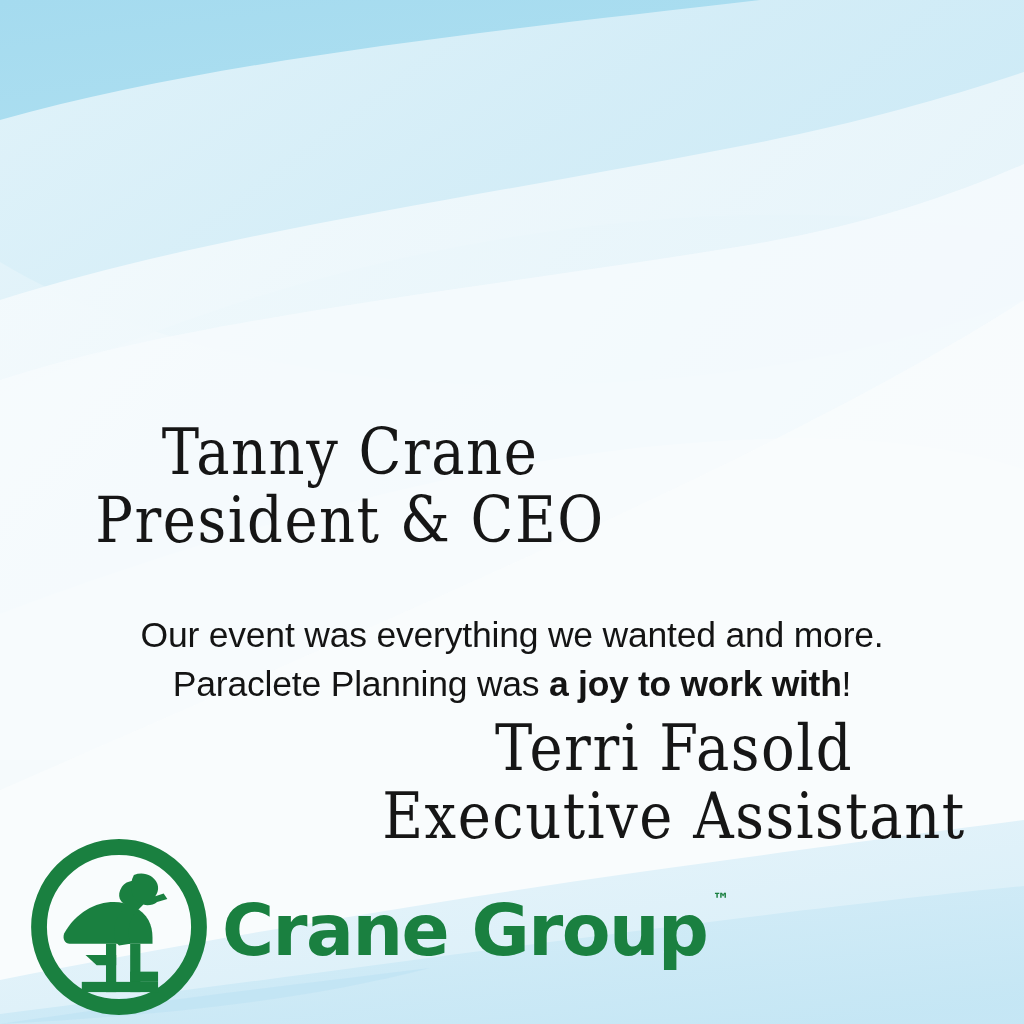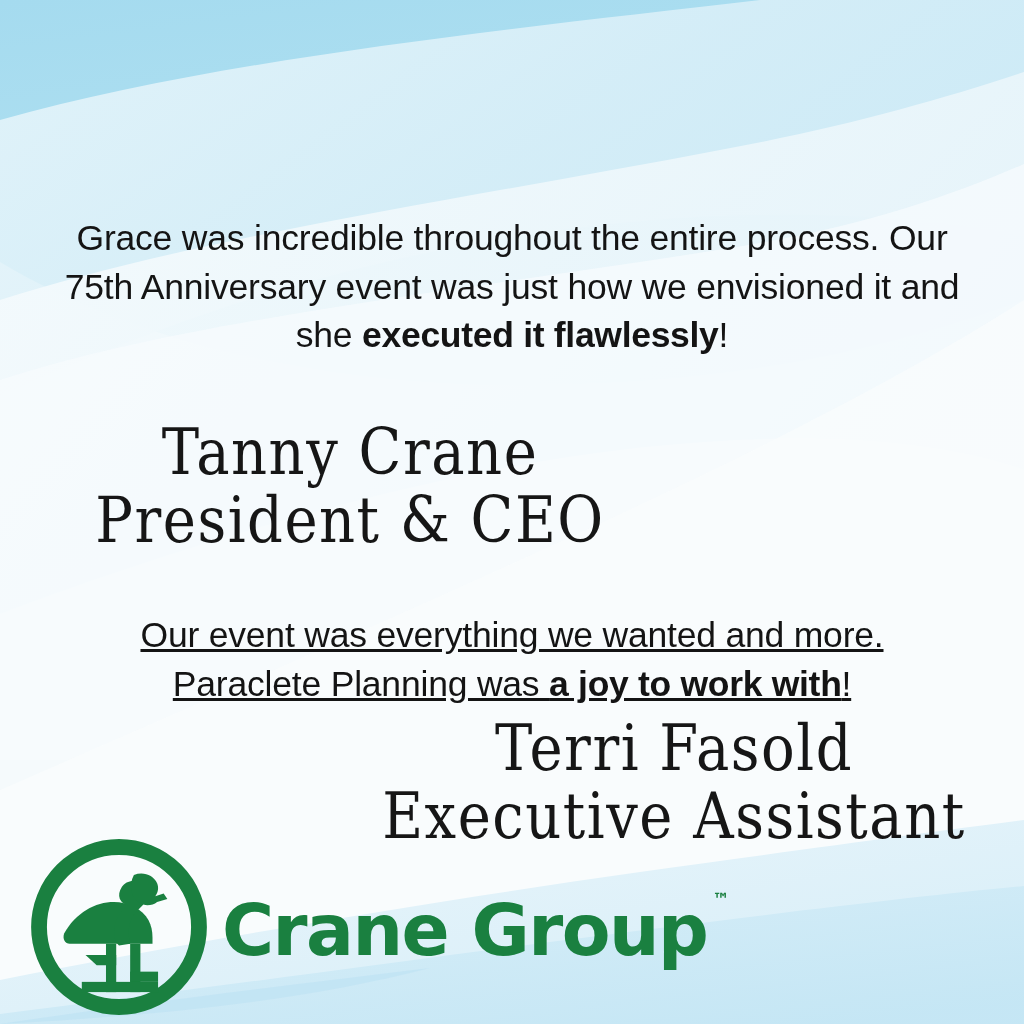--- a/index.html
+++ b/index.html
@@ -46,21 +46,21 @@
     font-weight: 400;
     padding: 0 62px;
     box-sizing: border-box;
   }
   .quote-block b {
     font-weight: 700;
     letter-spacing: -0.3px;
   }
 
   #quote-1 { top: 214px; }
-  #quote-2 { top: 611px; text-decoration: underline; }
+  #quote-2 { top: 611px; }
 
   .signature {
     position: absolute;
     font-family: "DejaVu Serif", "Liberation Serif", serif;
     font-weight: 400;
     color: #161616;
     font-size: 56px;
     line-height: 61px;
     letter-spacing: 1.5px;
     transform: scaleY(1.12);
@@ -168,23 +168,20 @@
 
     <path d="M0,980 C170,946 400,906 640,872 C800,850 930,832 1024,820 V1024 H0 Z" fill="url(#gBot1)" opacity="0.9"></path>
 
     <path d="M0,1014 C180,992 420,958 660,928 C820,908 940,894 1024,886 V1024 H0 Z" fill="url(#gBot2)" opacity="0.85"></path>
 
     <path d="M0,1024 C120,1006 280,986 430,968 C300,1002 150,1016 0,1024 Z" fill="#bfe3f3" opacity="0.7"></path>
   </svg>
 
   <div id="content">
 
-    <div class="quote-block" id="quote-1">
-      <span>Grace was incredible throughout the entire process. Our 75th Anniversary event was just how we envisioned it and she </span><b>executed it flawlessly</b><span>!</span>
-    </div>
 
     <div class="signature" id="signature-1">
       <span class="sig-name">Tanny Crane</span>
       <span class="sig-role">President &amp; CEO</span>
     </div>
 
     <div class="quote-block" id="quote-2">
       <span>Our event was everything we wanted and more. Paraclete Planning was </span><b>a joy to work with</b><span>!</span>
     </div>
 

